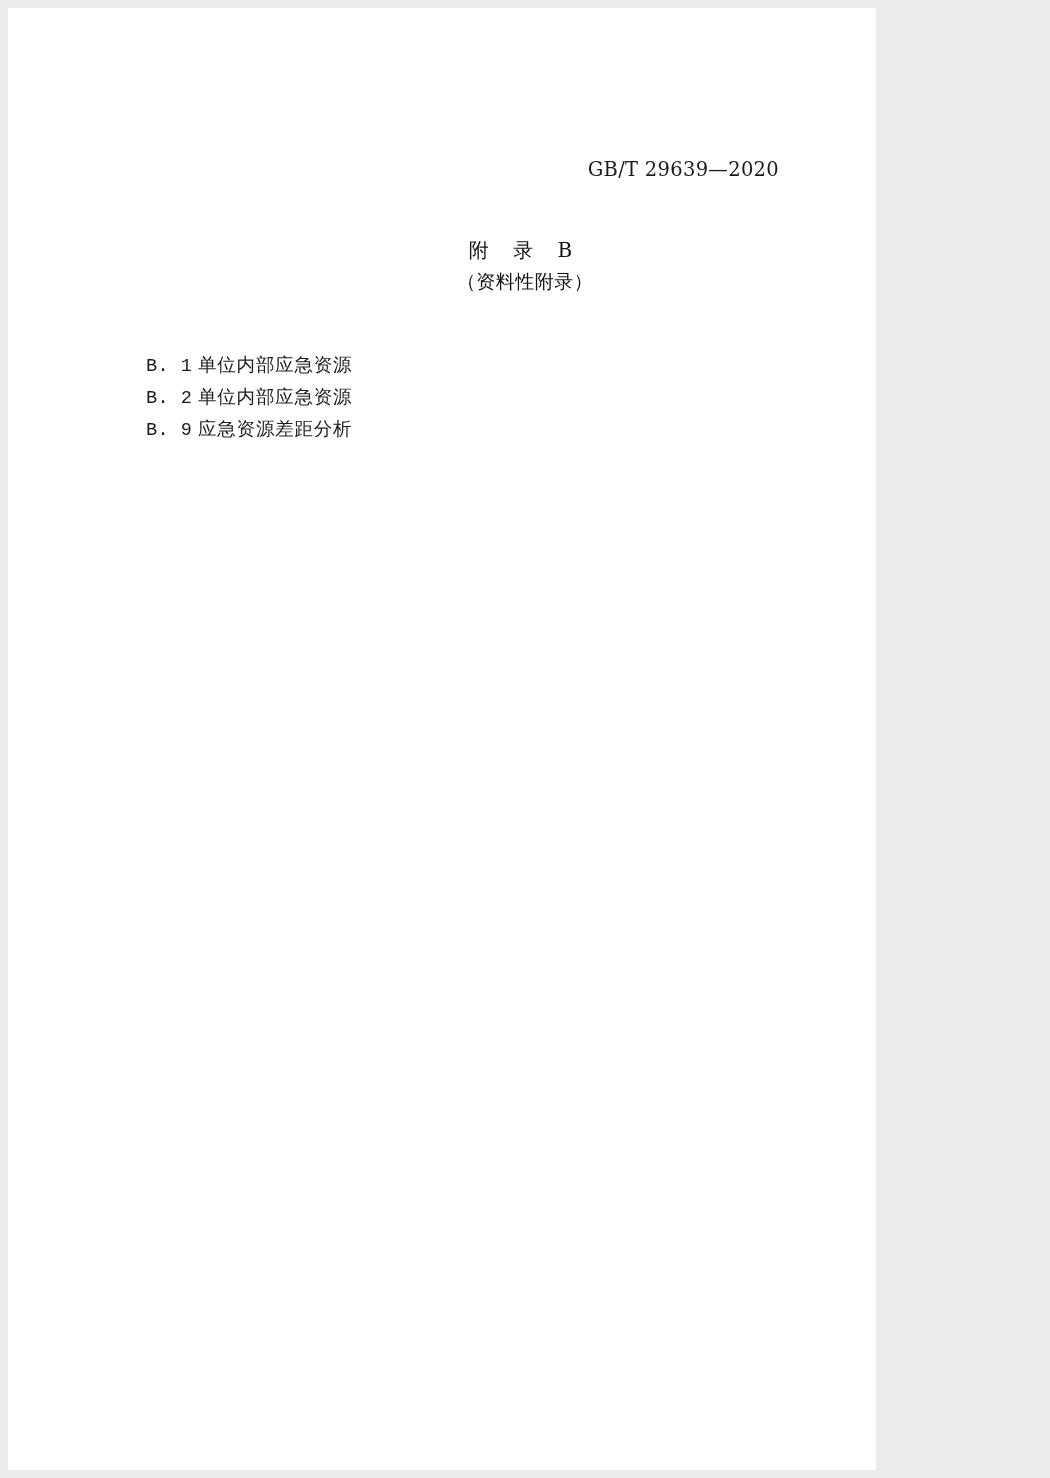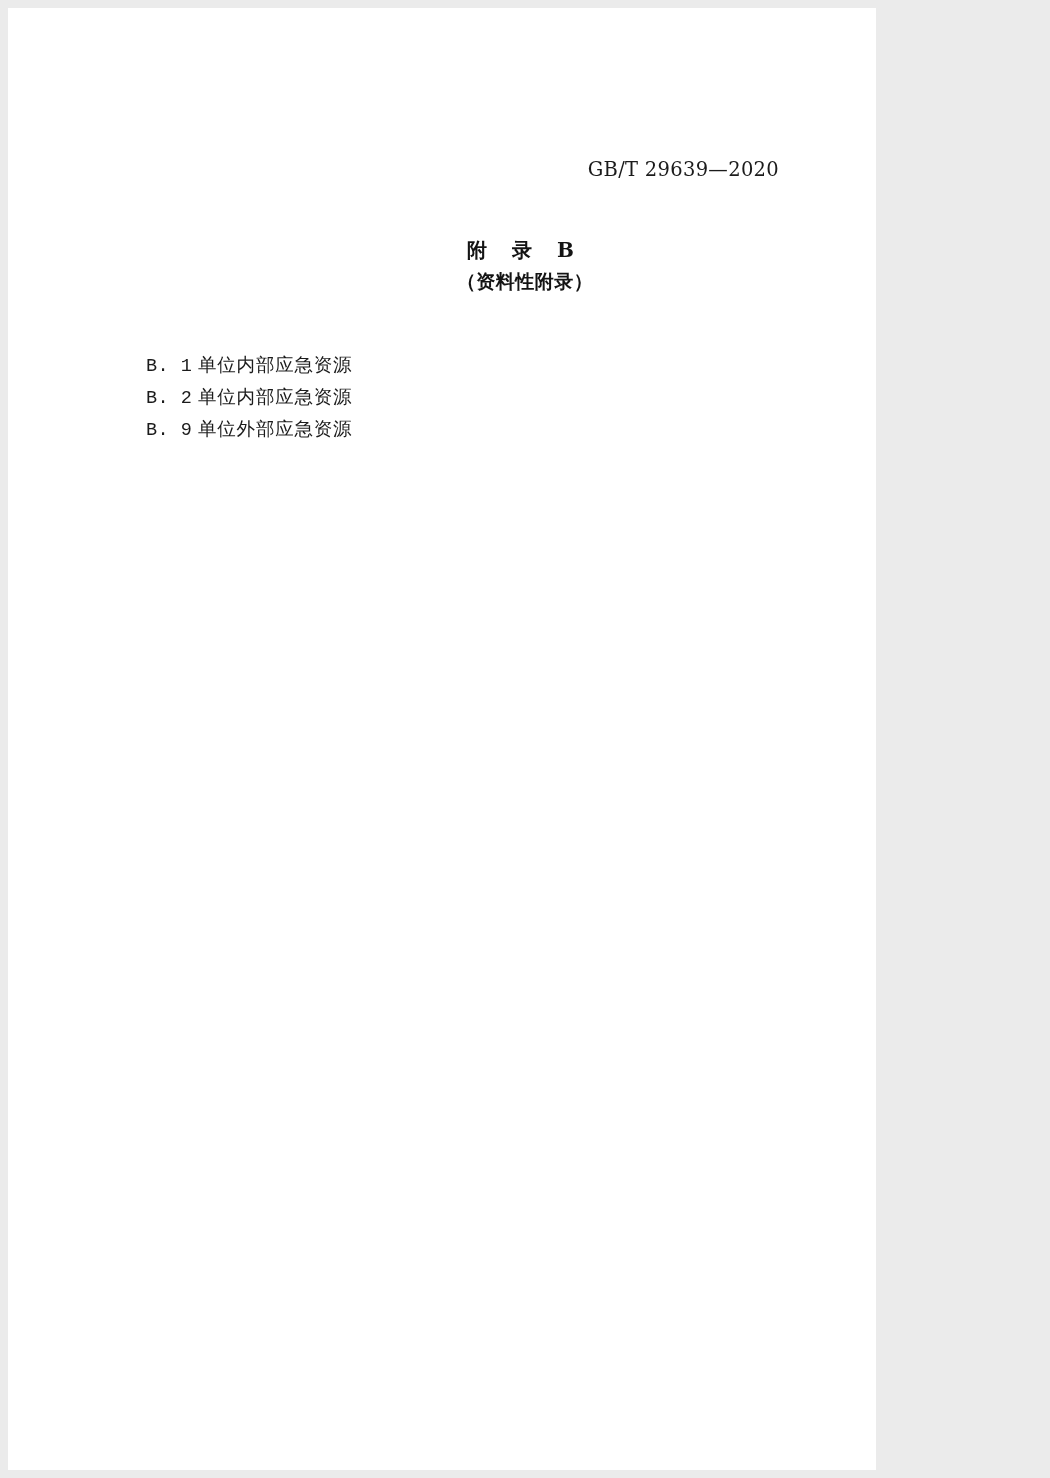--- a/index.html
+++ b/index.html
@@ -39,29 +39,29 @@
   
   .title-block {
     position: absolute;
     top: 228px;
     left: 0;
     width: 1034px;
     text-align: center;
   }
   .annex-label {
     font-family: "DejaVu Serif", "Liberation Serif", serif;
-    font-weight: bold;
+    font-weight: normal;
     font-size: 20px;
     letter-spacing: 9px;
     color: #141414;
     line-height: 28px;
   }
   .annex-kind {
     font-family: "DejaVu Sans", "Liberation Sans", sans-serif;
-    font-weight: bold;
+    font-weight: normal;
     font-size: 19px;
     letter-spacing: 0.5px;
     color: #141414;
     line-height: 30px;
     margin-top: 2px;
   }
   .annex-subject {
     font-family: "DejaVu Sans", "Liberation Sans", sans-serif;
     font-weight: bold;
     font-size: 19.5px;
@@ -177,21 +177,21 @@
     </div>
 
     <div class="clause">
       <div class="clause-heading">
         <span class="num">B. 2</span><span class="txt">单位内部应急资源</span>
       </div>
     </div>
 
     <div class="clause">
       <div class="clause-heading">
-        <span class="num">B. 9</span><span class="txt">单位外部应急资源</span>
+        <span class="num">B. 9</span><span class="txt">应急资源差距分析</span>
       </div>
     </div>
 
   </div>
 
   <div class="watermark">
     <svg class="wechat-icon" viewBox="0 0 64 46">
       <g fill="none" stroke="#c4c4c4" stroke-width="1.6">
         <path d="M22.5 4.5C12.4 4.5 4.2 11 4.2 19c0 4.5 2.6 8.5 6.7 11.1l-1.8 5.6 6.3-3.3c2.1.6 4.4 1 6.8 1h1.1"></path>
         <circle cx="17" cy="15" r="1.9" fill="#c4c4c4" stroke="none"></circle>

